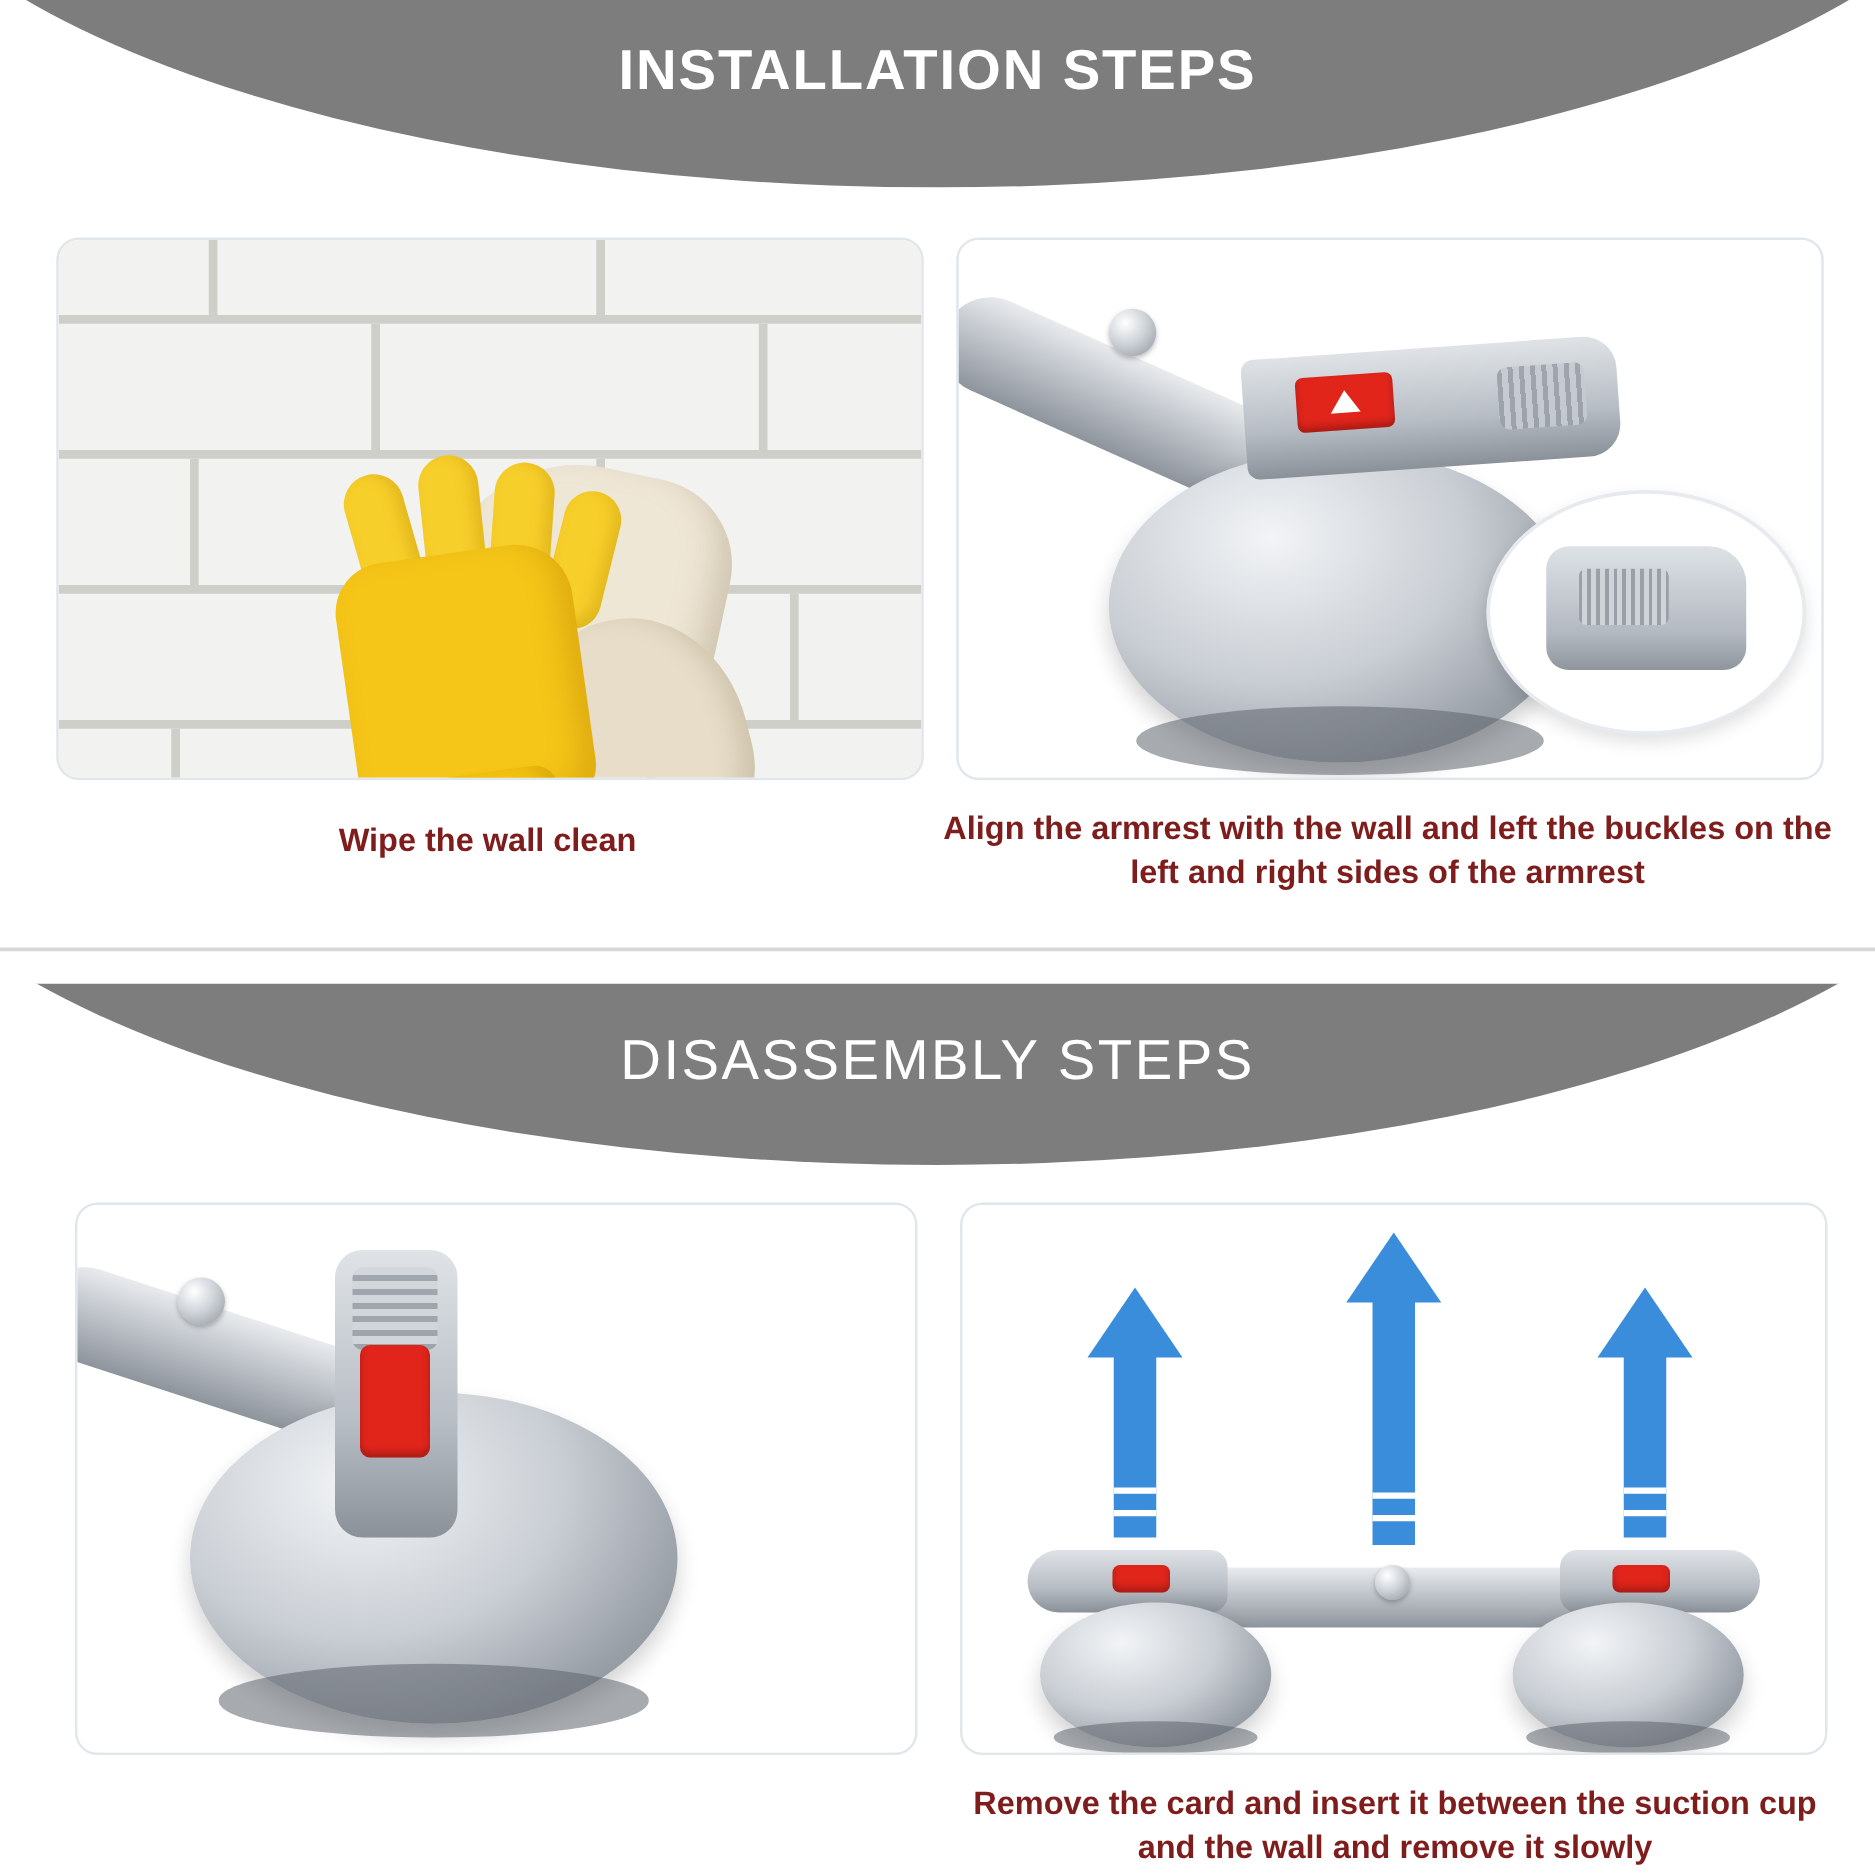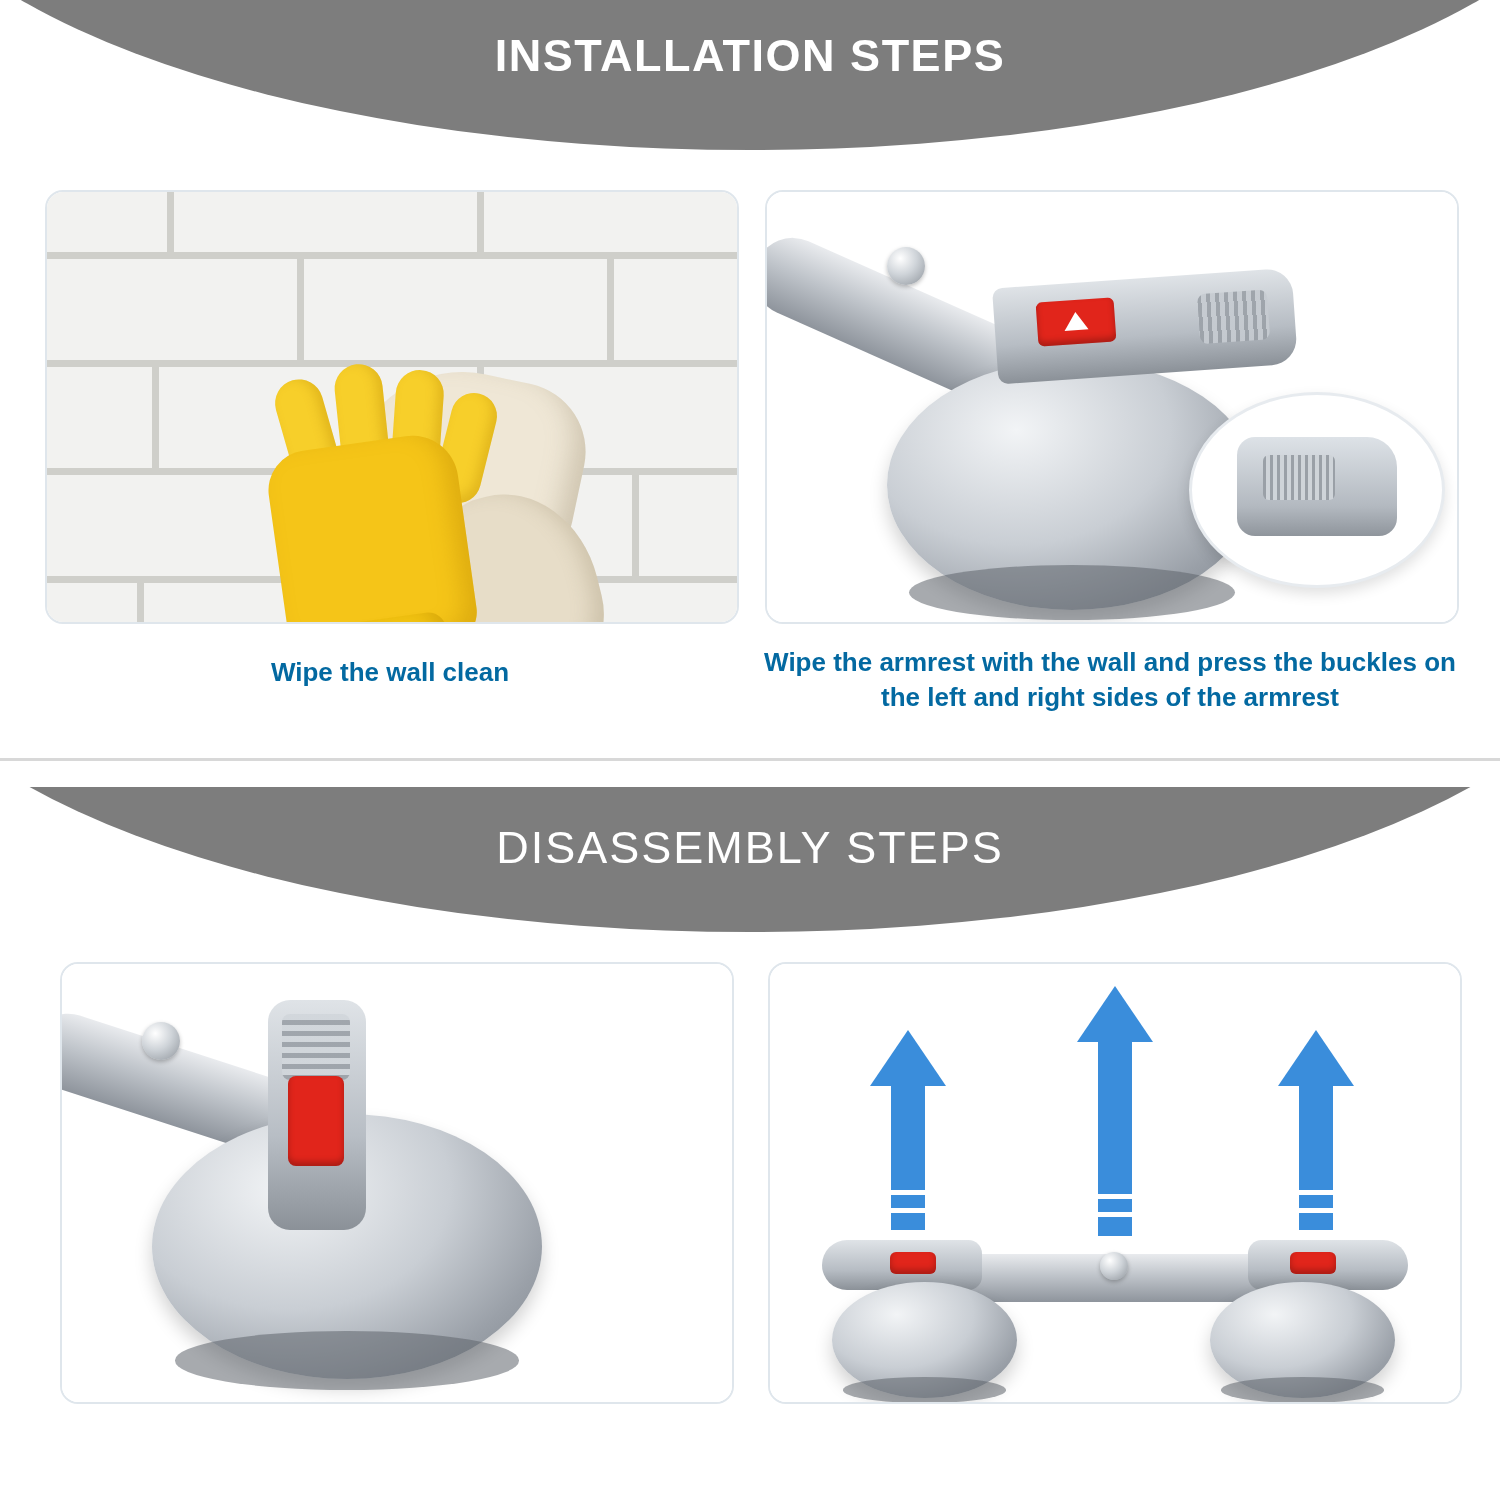--- a/index.html
+++ b/index.html
@@ -43,21 +43,21 @@
     position:absolute;
     background:#ffffff;
     border:2px solid #dfe6ec;
     border-radius:18px;
     overflow:hidden;
   }
   .caption{
     position:absolute;
     text-align:center;
     font-size:26px;
-    color:#0369a1;
+    color:#7f1d1d;
     font-weight:bold;
     line-height:1.35;
   }
 
   
   #card-wipe{left:45px;top:190px;width:690px;height:430px;}
   #cap-wipe{left:45px;top:655px;width:690px;}
   #card-align{left:765px;top:190px;width:690px;height:430px;}
   #cap-align{left:748px;top:645px;width:724px;}
 
@@ -233,21 +233,21 @@
         <div class="tri"></div>
       </div>
 
       <div class="callout" style="left:422px;top:200px;width:250px;height:190px;">
         <div class="pad">
           <div class="ridges"></div>
         </div>
       </div>
     </div>
   </div>
-  <div class="caption" id="cap-align">Wipe the armrest with the wall and press the buckles on the left and right sides of the armrest</div>
+  <div class="caption" id="cap-align">Align the armrest with the wall and left the buckles on the left and right sides of the armrest</div>
 
   <div class="divider"></div>
   <div class="banner mid">
     <div class="arc"></div>
     <div class="banner-title">DISASSEMBLY STEPS</div>
   </div>
 
   <div class="card" id="card-lift">
     <div class="illus">
       <div class="bar" style="left:-30px;top:38px;width:300px;height:76px;transform:rotate(18deg);transform-origin:left center;"></div>
@@ -294,14 +294,15 @@
         <div class="rim"></div>
       </div>
 
       <div class="lever" style="left:478px;top:276px;width:160px;height:50px;border-radius:14px 26px 26px 14px;"></div>
       <div class="redtag" style="left:520px;top:288px;width:46px;height:22px;"></div>
       <div class="cup" style="left:440px;top:318px;width:185px;height:116px;">
         <div class="rim"></div>
       </div>
     </div>
   </div>
+  <div class="caption" id="cap-remove">Remove the card and insert it between the suction cup and the wall and remove it slowly</div>
 
 </div>
 
 </body></html>

